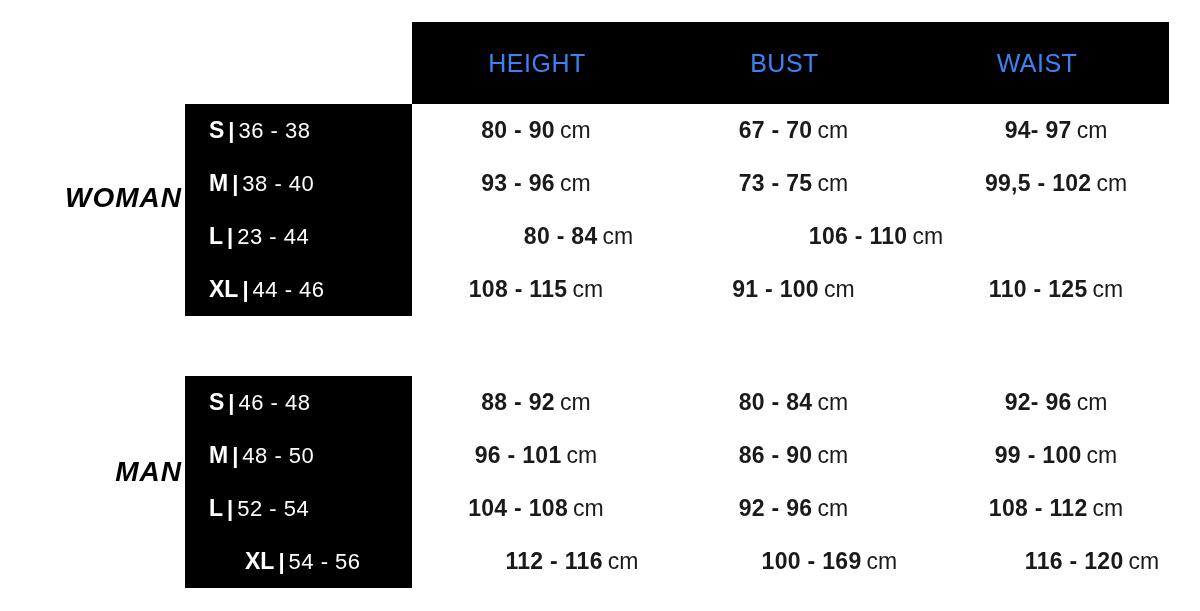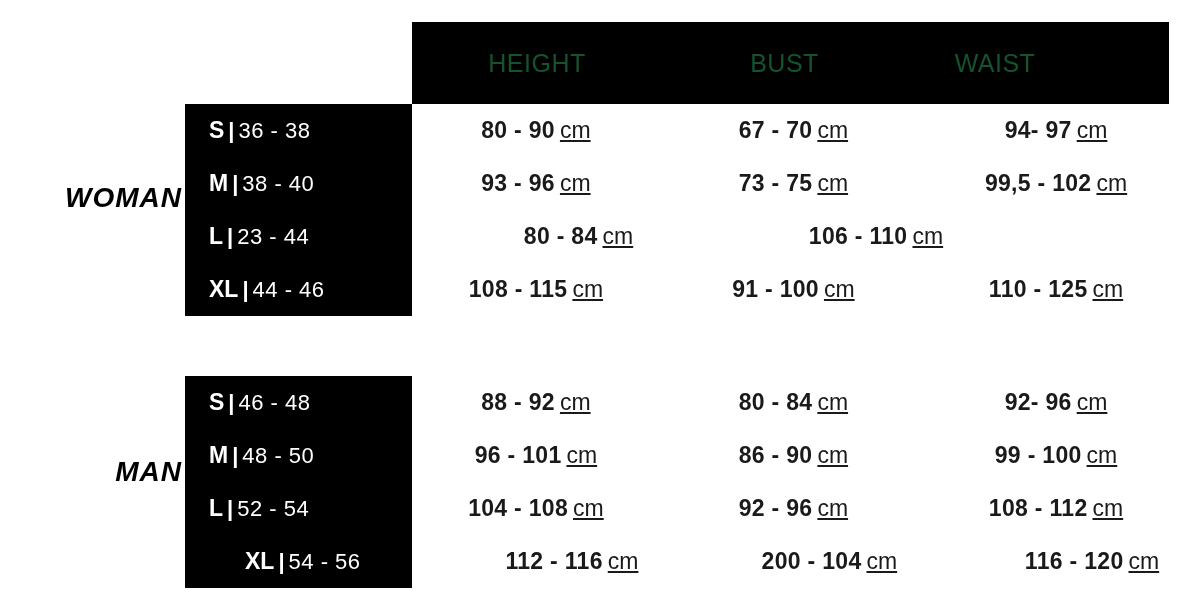--- a/index.html
+++ b/index.html
@@ -31,28 +31,28 @@
     height: 82px;
     background: #000000;
   }
   .header-cell {
     position: absolute;
     top: 22px;
     height: 82px;
     display: flex;
     align-items: center;
     justify-content: center;
-    color: #14532d;
+    color: #3b82f6;
     font-size: 25px;
     letter-spacing: 0.5px;
     font-weight: 400;
   }
   .header-height { left: 412px;  width: 250px; }
   .header-bust   { left: 662px;  width: 245px; }
-  .header-waist  { left: 864px;  width: 262px; }
+  .header-waist  { left: 906px;  width: 262px; }
 
   
   .group-label {
     position: absolute;
     left: 0;
     width: 182px;
     text-align: right;
     font-style: italic;
     font-weight: bold;
     font-size: 28px;
@@ -112,21 +112,20 @@
     color: #1a1a1a;
     white-space: nowrap;
   }
   .cell-meas .val {
     font-weight: bold;
     letter-spacing: 0.3px;
   }
   .cell-meas .unit {
     font-weight: 400;
     padding-left: 5px;
-    text-decoration: underline;
   }
   .col-height { width: 250px; }
   .col-bust   { width: 245px; }
   .col-waist  { width: 262px; }
 </style>
 </head>
 <body>
 
 <div class="sheet">
 
@@ -244,20 +243,20 @@
   </div>
 
   <div class="row" style="top:535px;margin-left:36px;">
     <div class="cell-size">
       <span class="sz">XL</span><span class="sep">|</span><span class="num">54 - 56</span>
     </div>
     <div class="cell-meas col-height">
       <span class="val">112 - 116</span><span class="unit">cm</span>
     </div>
     <div class="cell-meas col-bust">
-      <span class="val">200 - 104</span><span class="unit">cm</span>
+      <span class="val">100 - 169</span><span class="unit">cm</span>
     </div>
     <div class="cell-meas col-waist">
       <span class="val">116 - 120</span><span class="unit">cm</span>
     </div>
   </div>
 
 </div>
 
 </body></html>

